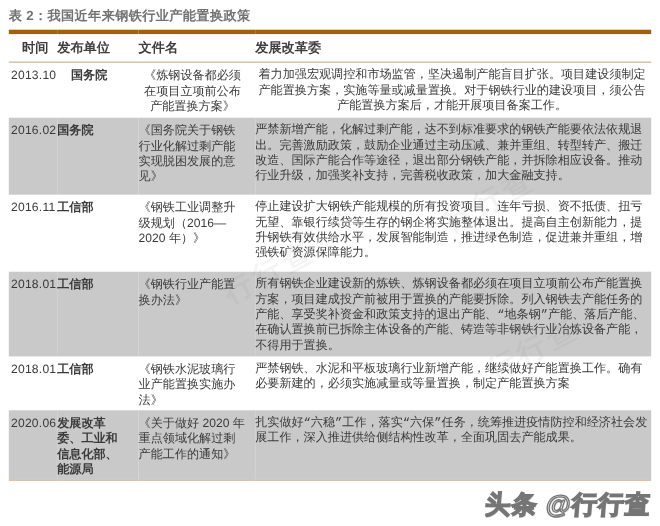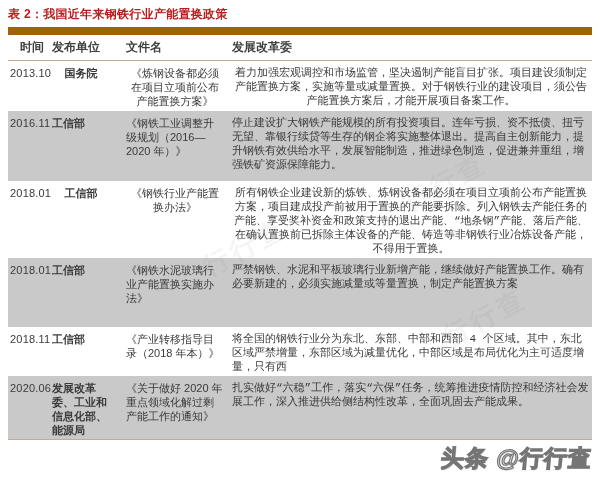--- a/index.html
+++ b/index.html
@@ -3,47 +3,47 @@
 <meta charset="utf-8">
 <style>
   * { margin:0; padding:0; box-sizing:border-box; }
   html,body { width:600px; height:478px; }
   body {
     font-family:"Liberation Sans","DejaVu Sans",sans-serif;
     background:#ffffff; color:#3a3a3a; position:relative; overflow:hidden;
   }
   .page { position:relative; width:600px; height:478px; }
   .report-title {
-    padding:6px 8px 4px 8px; font-size:12px; font-weight:bold; color:#b91c1c;
+    padding:6px 8px 4px 8px; font-size:12px; font-weight:bold; color:#737373;
     letter-spacing:0.3px;
   }
   table {
     margin-left:8px; width:584px; border-collapse:collapse; table-layout:fixed;
   }
-  thead tr { border-top:8px solid #a16207; border-bottom:1px solid #c5ab90; }
+  thead tr { border-top:4px solid #a16207; border-bottom:1px solid #c5ab90; }
   tbody { border-bottom:1px solid #c5ab90; }
   th {
     text-align:left; font-size:12px; font-weight:bold; color:#3f3f3f;
     padding:4px 0 4px 0; height:22px; vertical-align:middle; white-space:nowrap;
   }
   th.c-time { padding-left:12px; }
   td {
     vertical-align:top; font-size:11px; line-height:14px; color:#3a3a3a;
     padding:5px 4px 2px 0;
   }
   td.c-time { padding-left:2px; letter-spacing:0.2px; }
   td.c-unit { padding-right:16px;font-weight:bold; }
   td.c-doc  { padding-right:8px; }
   td.c-content { padding-right:2px;font-family:Liberation Mono, monospace; }
   col.time { width:44px; } col.unit { width:74px; }
   col.doc { width:106px; } col.content { width:360px; }
   tbody tr:nth-child(even) { background:#c9c9c9; }
   tbody tr:nth-child(1) { height:50px;text-align:center; }
   tbody tr:nth-child(2) { height:70px; }
-  tbody tr:nth-child(3) { height:70px;text-align:center; }
+  tbody tr:nth-child(3) { height:70px; }
   tbody tr:nth-child(4) { height:69px; }
   tbody tr:nth-child(5) { height:42px; }
   tbody tr:nth-child(6) { height:42px; }
   tbody tr:nth-child(7) { height:73px; }
   .brand-watermark {
     position:absolute; right:8px; bottom:4px; font-size:23px; font-weight:bold;
     color:#ededed; -webkit-text-stroke:1.2px #757575; transform:skewX(-5deg);
     letter-spacing:1px; text-shadow:1px 1px 0 rgba(120,120,120,.25); z-index:3;
   }
   .diag-wm {
@@ -79,20 +79,26 @@
     </thead>
     <tbody>
 
   <tr>
     <td class="c-time">2013.10</td>
     <td class="c-unit">国务院</td>
     <td class="c-doc">《炼钢设备都必须在项目立项前公布产能置换方案》</td>
     <td class="c-content">着力加强宏观调控和市场监管，坚决遏制产能盲目扩张。项目建设须制定产能置换方案，实施等量或减量置换。对于钢铁行业的建设项目，须公告产能置换方案后，才能开展项目备案工作。</td>
   </tr>
 
+  <tr>
+    <td class="c-time">2016.02</td>
+    <td class="c-unit">国务院</td>
+    <td class="c-doc">《国务院关于钢铁行业化解过剩产能实现脱困发展的意见》</td>
+    <td class="c-content">严禁新增产能，化解过剩产能，达不到标准要求的钢铁产能要依法依规退出。完善激励政策，鼓励企业通过主动压减、兼并重组、转型转产、搬迁改造、国际产能合作等途径，退出部分钢铁产能，并拆除相应设备。推动行业升级，加强奖补支持，完善税收政策，加大金融支持。</td>
+  </tr>
 
   <tr>
     <td class="c-time">2016.11</td>
     <td class="c-unit">工信部</td>
     <td class="c-doc">《钢铁工业调整升级规划（2016—2020 年）》</td>
     <td class="c-content">停止建设扩大钢铁产能规模的所有投资项目。连年亏损、资不抵债、扭亏无望、靠银行续贷等生存的钢企将实施整体退出。提高自主创新能力，提升钢铁有效供给水平，发展智能制造，推进绿色制造，促进兼并重组，增强铁矿资源保障能力。</td>
   </tr>
 
   <tr>
     <td class="c-time">2018.01</td>
@@ -101,26 +107,20 @@
     <td class="c-content">所有钢铁企业建设新的炼铁、炼钢设备都必须在项目立项前公布产能置换方案，项目建成投产前被用于置换的产能要拆除。列入钢铁去产能任务的产能、享受奖补资金和政策支持的退出产能、“地条钢”产能、落后产能、在确认置换前已拆除主体设备的产能、铸造等非钢铁行业冶炼设备产能，不得用于置换。</td>
   </tr>
 
   <tr>
     <td class="c-time">2018.01</td>
     <td class="c-unit">工信部</td>
     <td class="c-doc">《钢铁水泥玻璃行业产能置换实施办法》</td>
     <td class="c-content">严禁钢铁、水泥和平板玻璃行业新增产能，继续做好产能置换工作。确有必要新建的，必须实施减量或等量置换，制定产能置换方案</td>
   </tr>
 
-  <tr>
-    <td class="c-time">2018.11</td>
-    <td class="c-unit">工信部</td>
-    <td class="c-doc">《产业转移指导目录（2018 年本）》</td>
-    <td class="c-content">将全国的钢铁行业分为东北、东部、中部和西部 4 个区域。其中，东北区域严禁增量，东部区域为减量优化，中部区域是布局优化为主可适度增量，只有西</td>
-  </tr>
 
   <tr>
     <td class="c-time">2020.06</td>
     <td class="c-unit">发展改革委、工业和信息化部、能源局</td>
     <td class="c-doc">《关于做好 2020 年重点领域化解过剩产能工作的通知》</td>
     <td class="c-content">扎实做好“六稳”工作，落实“六保”任务，统筹推进疫情防控和经济社会发展工作，深入推进供给侧结构性改革，全面巩固去产能成果。</td>
   </tr>
 </tbody>
   </table>
 

